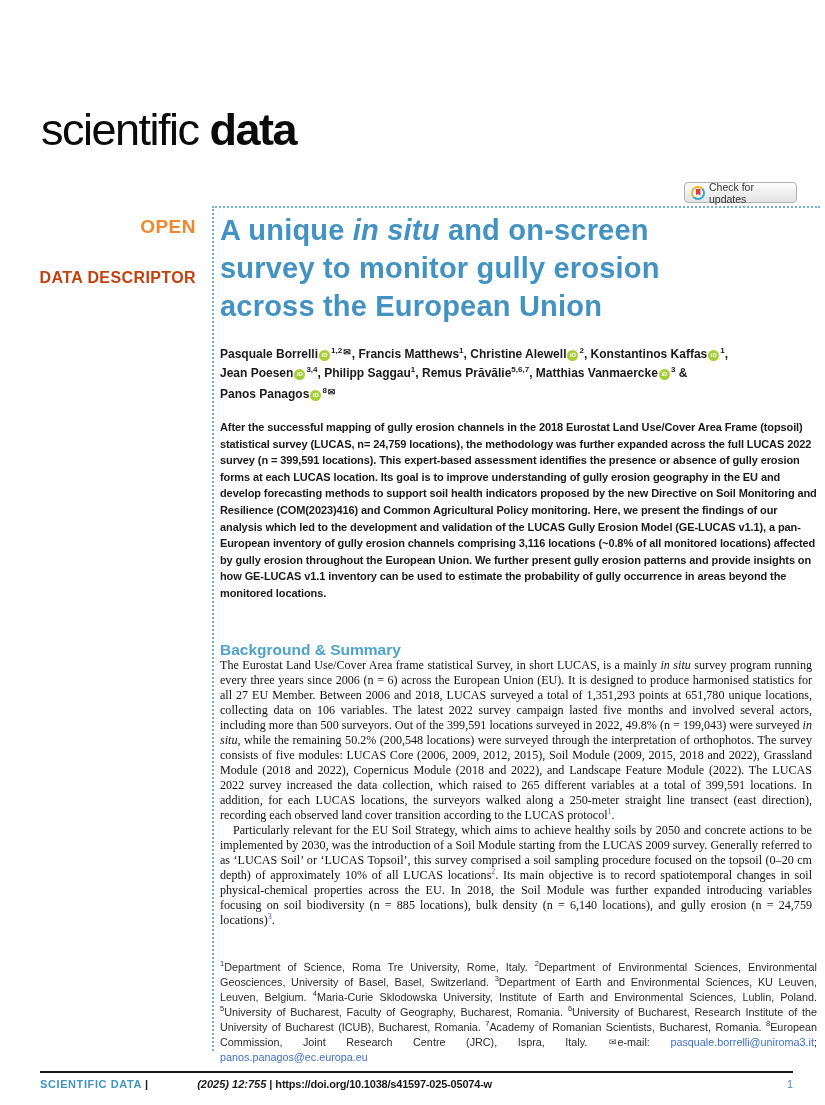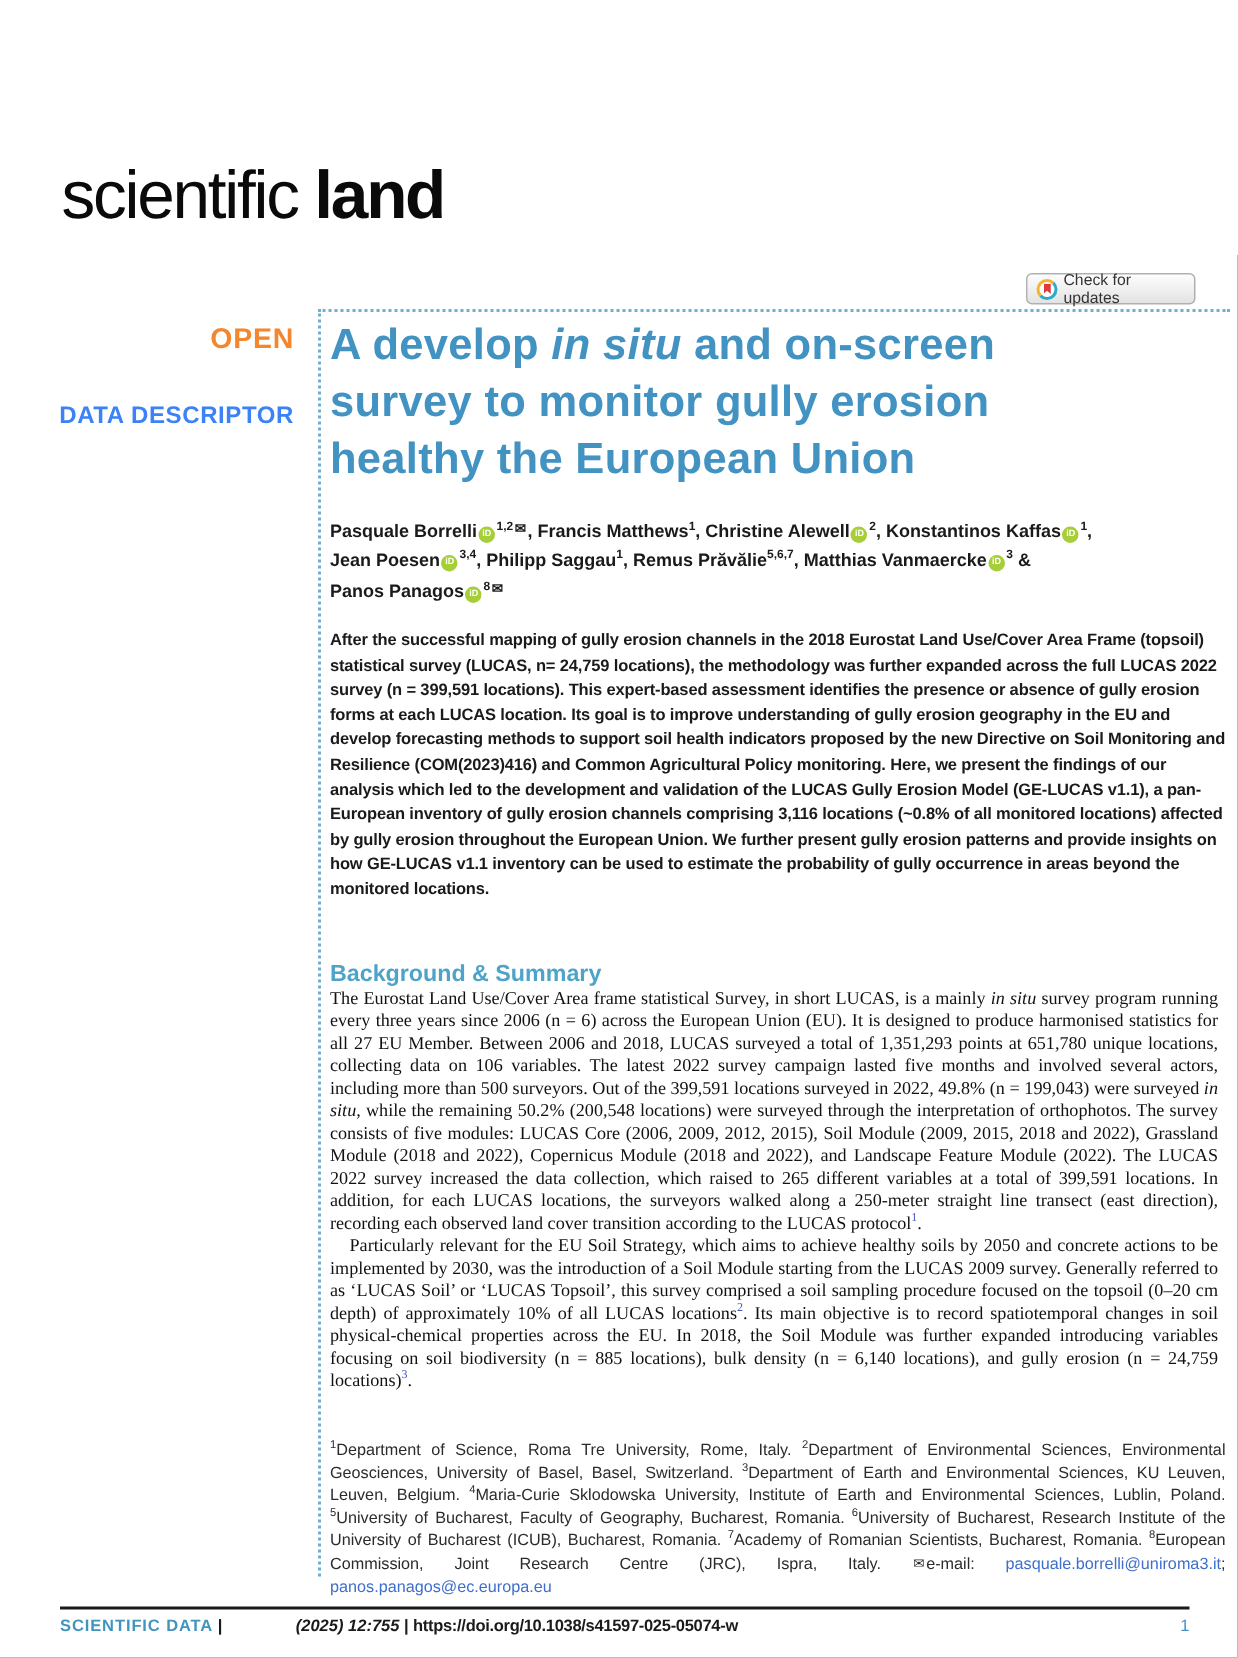--- a/index.html
+++ b/index.html
@@ -53,21 +53,21 @@
     position:absolute; top:206px; left:212px; width:0; height:845px;
     border-left:2px dotted var(--dot,#6fb0d0);
   }
   
   .kicker-open {
     position:absolute; top:216px; left:0; width:196px; text-align:right;
     font-size:19px; font-weight:700; color:var(--orange,#f4872d); letter-spacing:0.5px;
   }
   .kicker-type {
     position:absolute; top:269px; left:0; width:196px; text-align:right;
-    font-size:16px; font-weight:700; color:#3b82f6; letter-spacing:0.4px;
+    font-size:16px; font-weight:700; color:#c2410c; letter-spacing:0.4px;
   }
   
   .title {
     position:absolute; top:211px; left:220px; width:600px;
     font-size:29px; line-height:38px; font-weight:700;
     color:var(--title-blue,#4292c2); letter-spacing:0.2px;
   }
   .title .it { font-style:italic; }
   
   .authors {
@@ -128,38 +128,38 @@
   .footer .citation { font-style:italic; font-weight:700; margin-left:46px; }
   .footer .doi { font-weight:700; letter-spacing:-0.2px; }
   .footer .page-num { margin-left:auto; color:var(--title-blue,#4292c2); font-weight:400; }
 </style>
 </head>
 <body>
 
 <div class="page" style="--teal: #4095be; --title-blue: #4292c2; --heading-blue: #4fa3c9; --orange: #f4872d; --orcid-green: #a6ce39; --link-blue: #3f6fca; --ref-blue: #4656c4; --dot: #6fb0d0;">
 
 
-  <div class="logo"><span class="light">scientific </span><span class="bold">land</span></div>
+  <div class="logo"><span class="light">scientific </span><span class="bold">data</span></div>
 
   <div class="badge">
     <span class="cm-outer">
         <span class="cm-inner">
           <span class="cm-flag"></span>
         </span>
       </span>
     <span>Check for updates</span>
   </div>
 
   <div class="hdots"></div>
   <div class="vdots"></div>
 
   <div class="kicker-open">OPEN</div>
   <div class="kicker-type">DATA DESCRIPTOR</div>
 
-  <h1 class="title"><span>A develop </span><span class="it">in situ</span><span> and on-screen</span><br><span>survey to monitor gully erosion</span><br><span>healthy the European Union</span></h1>
+  <h1 class="title"><span>A unique </span><span class="it">in situ</span><span> and on-screen</span><br><span>survey to monitor gully erosion</span><br><span>across the European Union</span></h1>
 
   <div class="authors"><span>Pasquale Borrelli</span><span class="orcid-icon">iD</span><sup>1,2</sup><span class="mail-icon">✉</span><span>, Francis Matthews</span><sup>1</sup><span>, Christine Alewell</span><span class="orcid-icon">iD</span><sup>2</sup><span>, Konstantinos Kaffas</span><span class="orcid-icon">iD</span><sup>1</sup><span>,</span><br><span>Jean Poesen</span><span class="orcid-icon">iD</span><sup>3,4</sup><span>, Philipp Saggau</span><sup>1</sup><span>, Remus Prăvălie</span><sup>5,6,7</sup><span>, Matthias Vanmaercke</span><span class="orcid-icon">iD</span><sup>3</sup><span> &amp;</span><br><span>Panos Panagos</span><span class="orcid-icon">iD</span><sup>8</sup><span class="mail-icon">✉</span></div>
 
   <div class="abstract">After the successful mapping of gully erosion channels in the 2018 Eurostat Land Use/Cover Area Frame (topsoil) statistical survey (LUCAS, n= 24,759 locations), the methodology was further expanded across the full LUCAS 2022 survey (n = 399,591 locations). This expert-based assessment identifies the presence or absence of gully erosion forms at each LUCAS location. Its goal is to improve understanding of gully erosion geography in the EU and develop forecasting methods to support soil health indicators proposed by the new Directive on Soil Monitoring and Resilience (COM(2023)416) and Common Agricultural Policy monitoring. Here, we present the findings of our analysis which led to the development and validation of the LUCAS Gully Erosion Model (GE-LUCAS v1.1), a pan-European inventory of gully erosion channels comprising 3,116 locations (~0.8% of all monitored locations) affected by gully erosion throughout the European Union. We further present gully erosion patterns and provide insights on how GE-LUCAS v1.1 inventory can be used to estimate the probability of gully occurrence in areas beyond the monitored locations.</div>
 
   <div class="section-heading">Background &amp; Summary</div>
 
   <div class="body">
     <p><span>The Eurostat Land Use/Cover Area frame statistical Survey, in short LUCAS, is a mainly </span><span class="it">in situ</span><span> survey program running every three years since 2006 (n = 6) across the European Union (EU). It is designed to produce harmonised statistics for all 27 EU Member. Between 2006 and 2018, LUCAS surveyed a total of 1,351,293 points at 651,780 unique locations, collecting data on 106 variables. The latest 2022 survey campaign lasted five months and involved several actors, including more than 500 surveyors. Out of the 399,591 locations surveyed in 2022, 49.8% (n = 199,043) were surveyed </span><span class="it">in situ</span><span>, while the remaining 50.2% (200,548 locations) were surveyed through the interpretation of orthophotos. The survey consists of five modules: LUCAS Core (2006, 2009, 2012, 2015), Soil Module (2009, 2015, 2018 and 2022), Grassland Module (2018 and 2022), Copernicus Module (2018 and 2022), and Landscape Feature Module (2022). The LUCAS 2022 survey increased the data collection, which raised to 265 different variables at a total of 399,591 locations. In addition, for each LUCAS locations, the surveyors walked along a 250-meter straight line transect (east direction), recording each observed land cover transition according to the LUCAS protocol</span><sup class="link">1</sup><span>.</span></p>
     <p><span>Particularly relevant for the EU Soil Strategy, which aims to achieve healthy soils by 2050 and concrete actions to be implemented by 2030, was the introduction of a Soil Module starting from the LUCAS 2009 survey. Generally referred to as ‘LUCAS Soil’ or ‘LUCAS Topsoil’, this survey comprised a soil sampling procedure focused on the topsoil (0–20 cm depth) of approximately 10% of all LUCAS locations</span><sup class="link">2</sup><span>. Its main objective is to record spatiotemporal changes in soil physical-chemical properties across the EU. In 2018, the Soil Module was further expanded introducing variables focusing on soil biodiversity (n = 885 locations), bulk density (n = 6,140 locations), and gully erosion (n = 24,759 locations)</span><sup class="link">3</sup><span>.</span></p>

